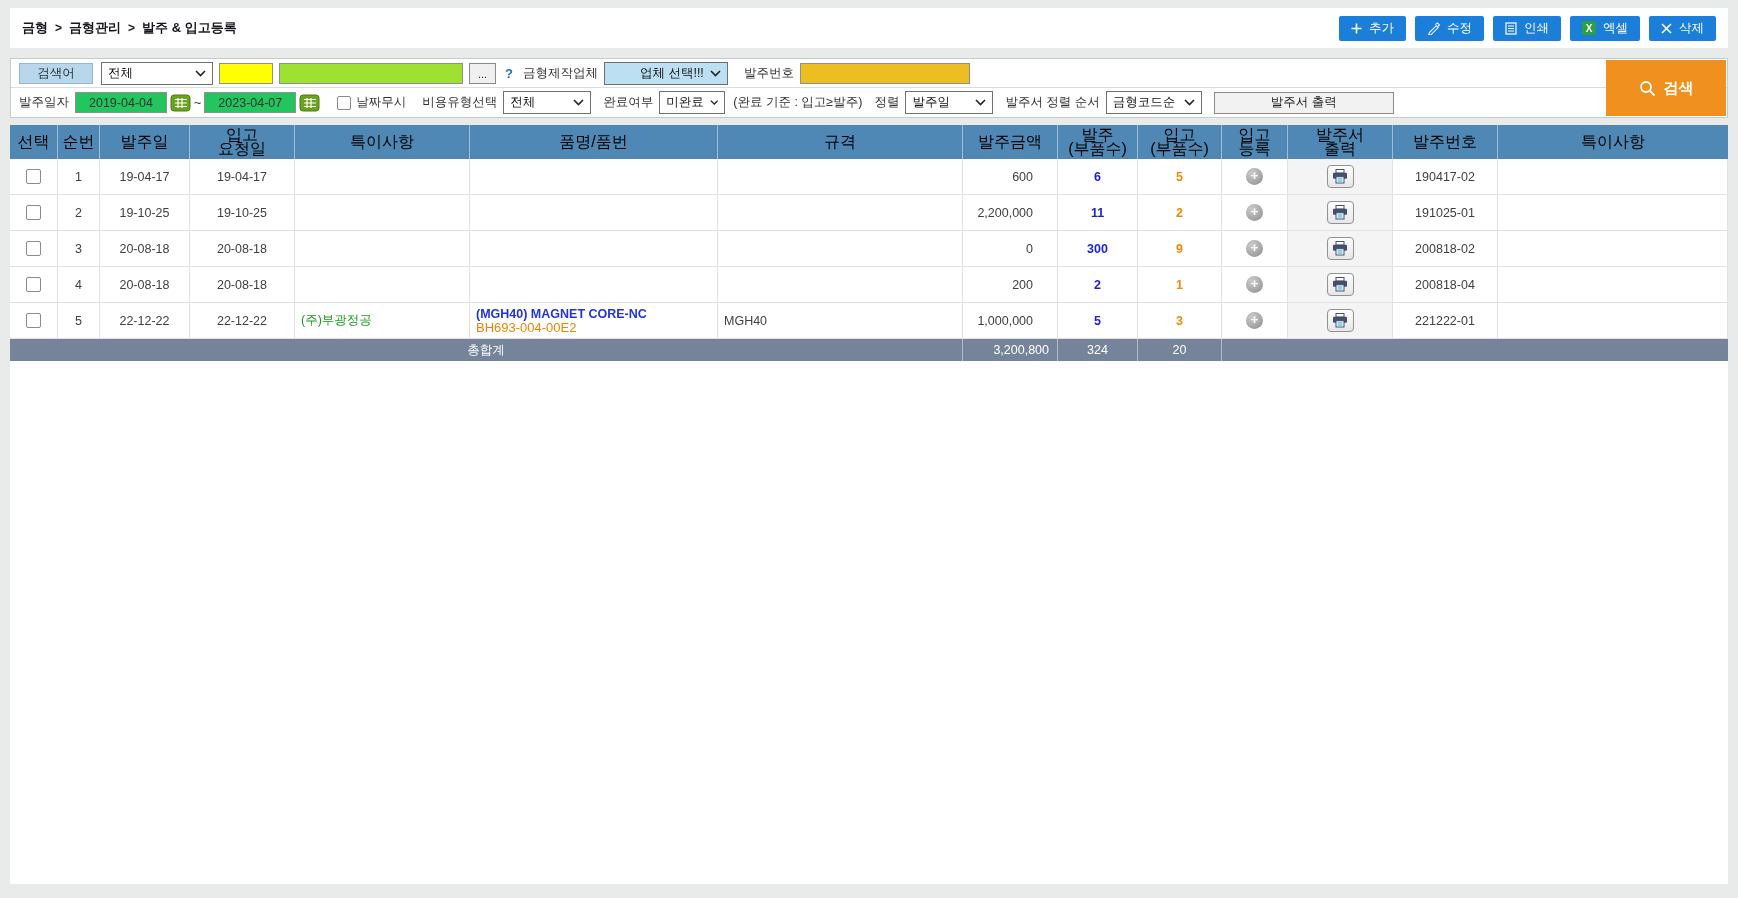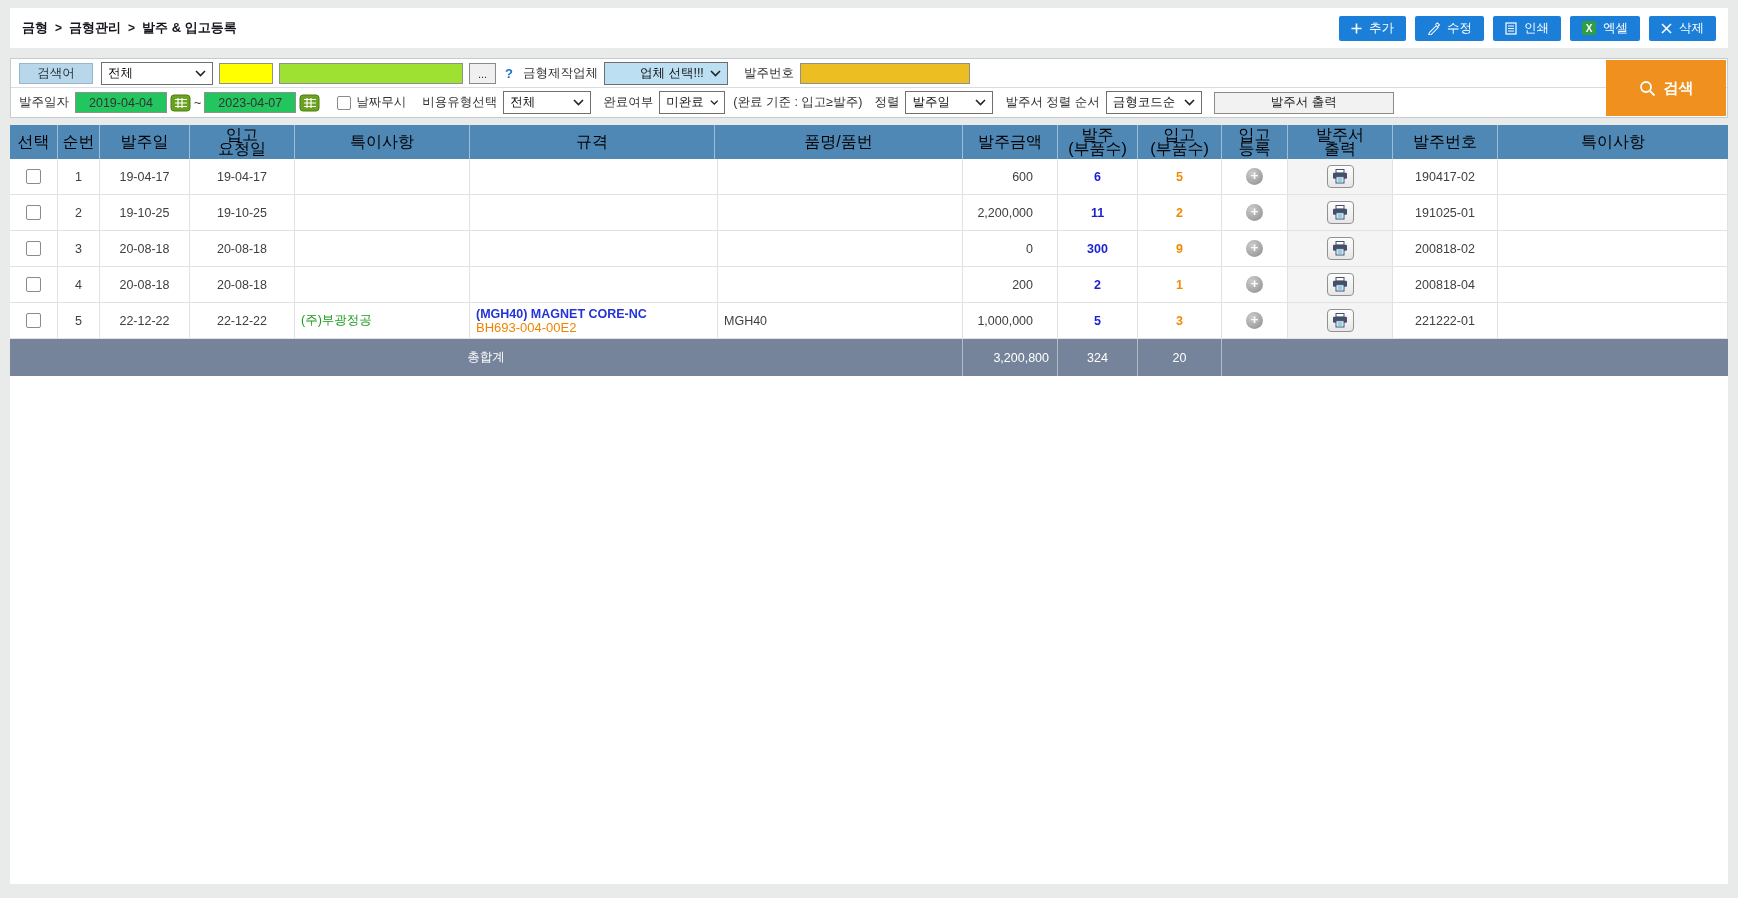--- a/index.html
+++ b/index.html
@@ -105,21 +105,21 @@
   .reg-icon {
     width:17px; height:17px; border-radius:50%;
     background: radial-gradient(circle at 35% 30%, #cccccc, #8c8c8c);
     color:#fff; font-size:13px; font-weight:bold; line-height:16px; text-align:center; cursor:pointer;
   }
   .print-btn {
     width:27px; height:23px; border:1px solid #919191; border-radius:4px;
     background: linear-gradient(#fdfdfd,#e6e6e6);
     display:flex; align-items:center; justify-content:center; cursor:pointer; padding:0;
   }
-  .sum { height:37px; background: var(--summary-gray,#75849a); justify-content: flex-end; }
+  .sum { height:22px; background: var(--summary-gray,#75849a); justify-content: flex-end; }
   .sd {
     flex:0 0 auto; display:flex; align-items:center; color:#fff; font-size:12.5px;
     border-right:1px solid rgba(255,255,255,.45);
   }
   .sd.center { justify-content:center; }
   .sd.right  { justify-content:flex-end; padding-right:8px; }
   .sd:last-child { border-right:none; }
 </style>
 </head>
 <body>
@@ -259,25 +259,25 @@
         <div class="th" style="width: 90px;">
           <div>발주일</div>
         </div>
         <div class="th" style="width: 105px;">
           <div>입고</div>
           <div>요청일</div>
         </div>
         <div class="th" style="width: 175px;">
           <div>특이사항</div>
         </div>
+        <div class="th" style="width: 248px;">
+          <div>품명/품번</div>
+        </div>
         <div class="th" style="width: 245px;">
           <div>규격</div>
-        </div>
-        <div class="th" style="width: 248px;">
-          <div>품명/품번</div>
         </div>
         <div class="th" style="width: 95px;">
           <div>발주금액</div>
         </div>
         <div class="th" style="width: 80px;">
           <div>발주</div>
           <div>(부품수)</div>
         </div>
         <div class="th" style="width: 84px;">
           <div>입고</div>

